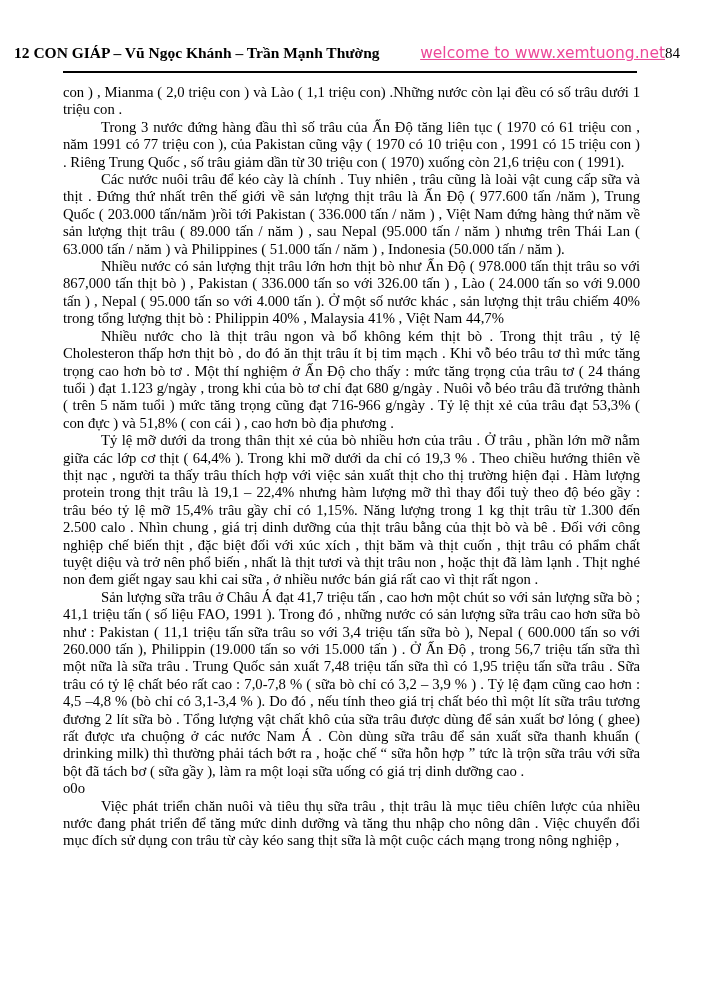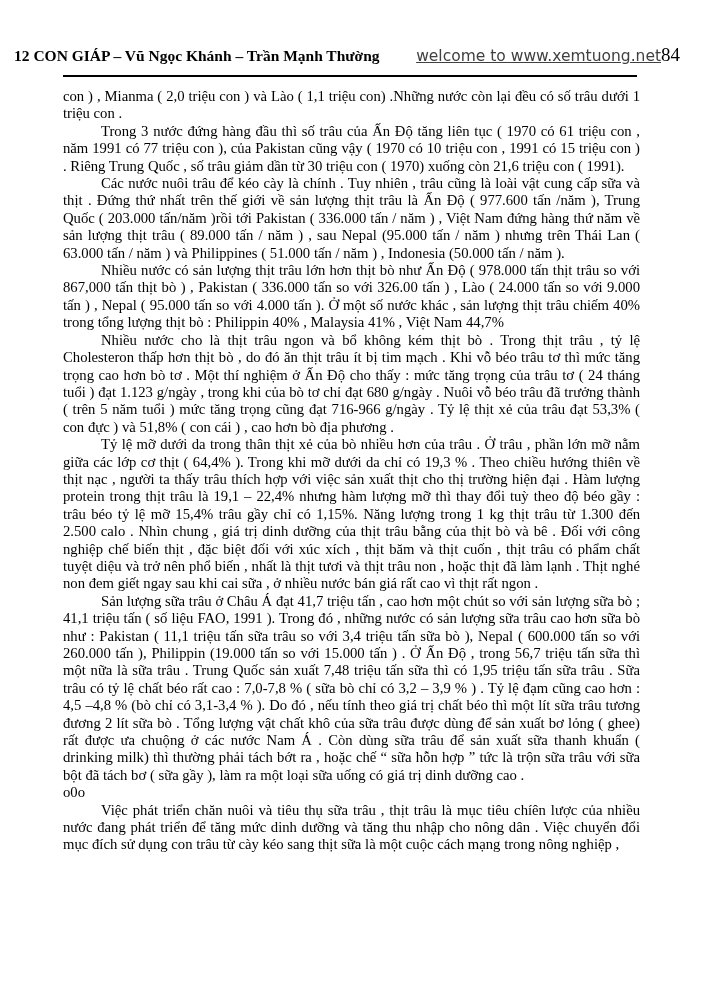--- a/index.html
+++ b/index.html
@@ -23,25 +23,25 @@
   .header-title {
     font-weight: bold;
     font-size: 15.5px;
     white-space: nowrap;
   }
   .header-right { white-space: nowrap; }
   .header-link {
     font-family: "DejaVu Sans", "Liberation Sans", sans-serif;
     font-size: 15.5px;
     text-decoration: underline;
-    color: #404040;
+    color: #ec4899;
     cursor: pointer;
   }
   .page-num {
-    font-size: 19px;
+    font-size: 15px;
   }
   .rule {
     margin: 9px 0 0 63px;
     width: 574px;
     border-top: 2px solid #000000;
   }
   .content {
     width: 577px;
     margin: 11px 0 0 63px;
     font-size: 14.7px;

